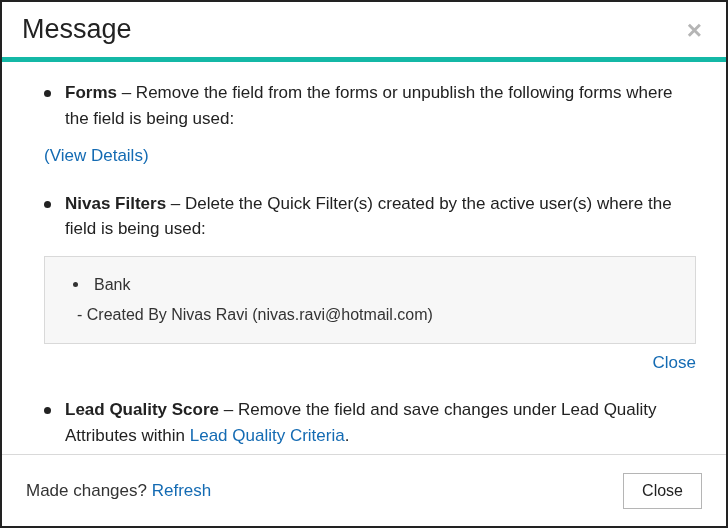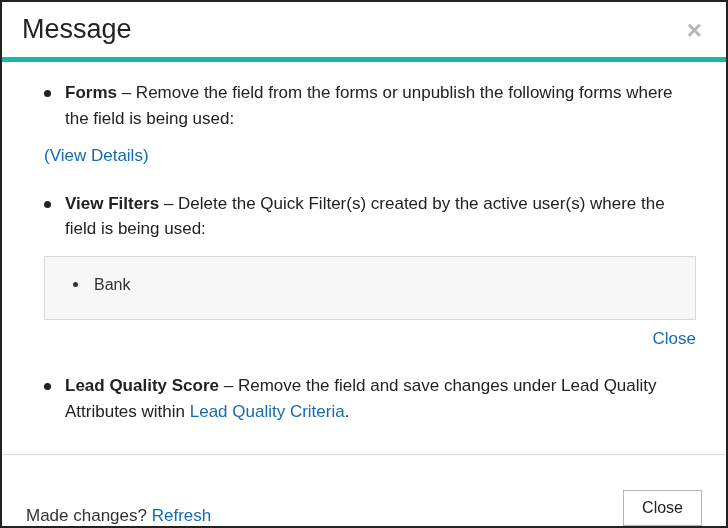--- a/index.html
+++ b/index.html
@@ -130,21 +130,21 @@
     }
     .dialog-footer {
       position: absolute;
       left: 0;
       right: 0;
       bottom: 0;
       height: 72px;
       border-top: 1px solid #d9d9d9;
       background: #fff;
       display: flex;
-      align-items: flex-end;
+      align-items: center;
       justify-content: space-between;
       padding: 0 24px;
     }
     .footer-left {
       font-size: 17px;
       color: #333;
     }
     .close-btn {
       border: 1px solid #b5b5b5;
       background: #fff;
@@ -171,28 +171,29 @@
         <b>Forms</b><span> – Remove the field from the forms or unpublish the following forms where the field is being used:</span>
       </div>
     </div>
     <div class="view-details">(View Details)</div>
   </div>
 
   <div class="item-block">
     <div class="bullet-row">
       <div class="bullet-dot"></div>
       <div class="item-text">
-        <b>View Filters</b><span> – Delete the Quick Filter(s) created by the active user(s) where the field is being used:</span>
+        <b>Nivas Filters</b><span> – Delete the Quick Filter(s) created by the active user(s) where the field is being used:</span>
       </div>
     </div>
     <div class="detail-box">
       <div class="detail-bullet-row">
         <div class="small-dot"></div>
         <span>Bank</span>
       </div>
+      <div class="detail-sub">- Created By Nivas Ravi (nivas.ravi@hotmail.com)</div>
     </div>
     <div class="hide-row">
       <span class="hide-link">Close</span>
     </div>
   </div>
 
   <div class="item-block">
     <div class="bullet-row">
       <div class="bullet-dot"></div>
       <div class="item-text">

